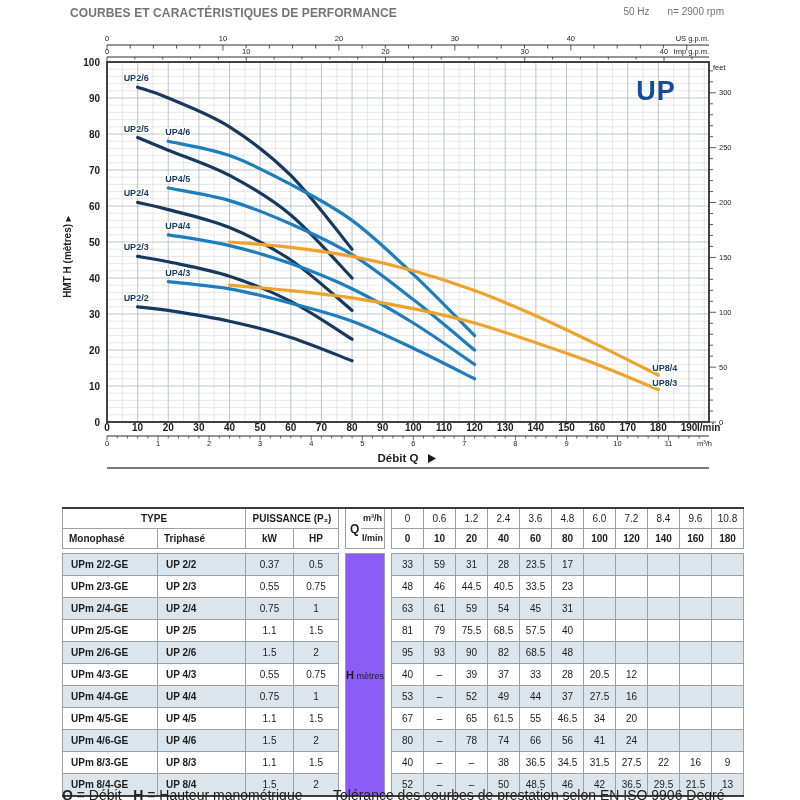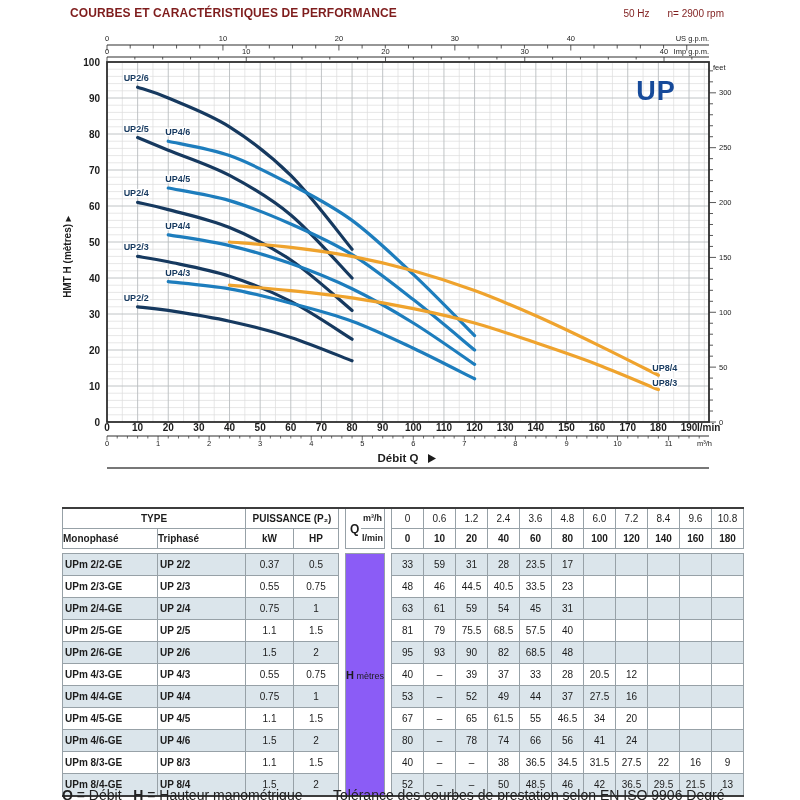--- a/index.html
+++ b/index.html
@@ -1,44 +1,44 @@
 <!DOCTYPE html>
 <html><head>
 <meta charset="utf-8">
 <style>
   html,body{margin:0;padding:0;}
   body{width:800px;height:800px;background:#fff;overflow:hidden;position:relative;
        font-family:"Liberation Sans",sans-serif;-webkit-font-smoothing:antialiased;}
   .hdr{position:absolute;top:6px;left:70px;right:76px;display:flex;
-       justify-content:space-between;align-items:center;color:#7f1d1d;}
+       justify-content:space-between;align-items:flex-start;color:#737373;}
   .hdr .title{font-weight:bold;font-size:12px;letter-spacing:.1px;}
   .hdr .freq{font-weight:normal;font-size:10px;}
   .hdr .freq span{margin-left:18px;}
   #chart-svg{position:absolute;top:0;left:0;}
   svg text{font-family:"Liberation Sans",sans-serif;}
   .tablewrap{position:absolute;top:507px;left:62px;border-radius:14px;}
   table{border-collapse:collapse;table-layout:fixed;}
   th,td{padding:0;font-size:10px;color:#1c1c1c;height:21px;overflow:hidden;white-space:nowrap;}
   thead th{height:19px;}
   .c{border:1px solid #97a1a7;}
   thead tr:first-child th{border-top:2px solid #3c3c3c;}
   .thbig{font-weight:bold;text-align:center;}
-  .subL{font-weight:bold;text-align:left;}
+  .subL{font-weight:bold;text-align:left;padding-left:6px;}
   .subC{font-weight:bold;text-align:center;}
   .flow1{font-weight:400;text-align:center;}
   .flow2{font-weight:bold;text-align:center;}
   .gap{border:none;border-top:2px solid #3c3c3c;background:#fff;}
   .qcell{border:1px solid #97a1a7;position:relative;}
   .qletter{position:absolute;left:4px;top:50%;transform:translateY(-50%);
            font-weight:bold;font-size:12px;}
   .qunits{display:block;margin-left:15px;}
   .qu1,.qu2{display:block;height:19px;line-height:19px;font-size:9px;text-align:center;}
   .qu1{border-bottom:1px solid #97a1a7;}
   .spacer td{height:4px;border:none;}
-  td.mono,td.tri{text-align:left;padding-left:2px;font-weight:bold;border:1px solid #97a1a7;}
+  td.mono,td.tri{text-align:left;padding-left:8px;font-weight:bold;border:1px solid #97a1a7;}
   td.kw,td.hp,td.val{text-align:center;border:1px solid #97a1a7;}
   tr.alt td.cell{background:#dbe5eb;}
   td.hcell{border:1px solid #97a1a7;border-bottom:2px solid #3c3c3c;text-align:center;
            font-size:9px;background:#8b5cf6;}
   td.hcell b{font-size:11px;}
   td.gapcell{border:none;border-bottom:2px solid #3c3c3c;background:#fff;}
   tbody tr:last-child td.mono,tbody tr:last-child td.tri,tbody tr:last-child td.kw,
   tbody tr:last-child td.hp,tbody tr:last-child td.val{border-bottom:2px solid #3c3c3c;}
   .foot{position:absolute;top:787px;left:62px;width:676px;display:flex;
         justify-content:space-between;font-size:14px;color:#222;}

